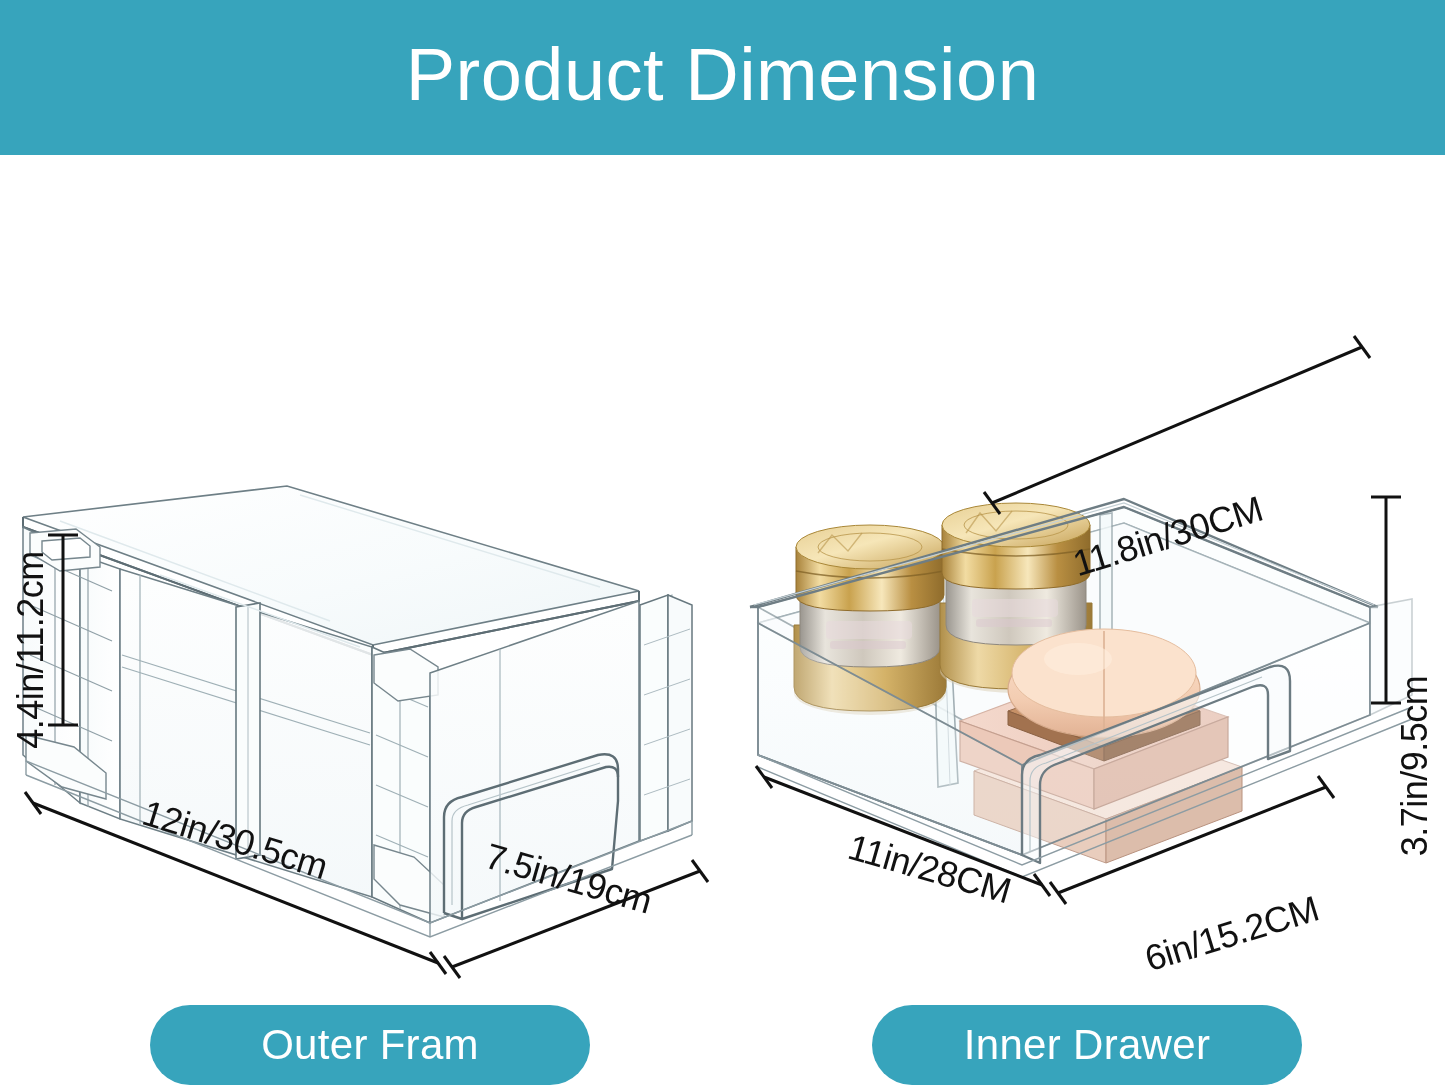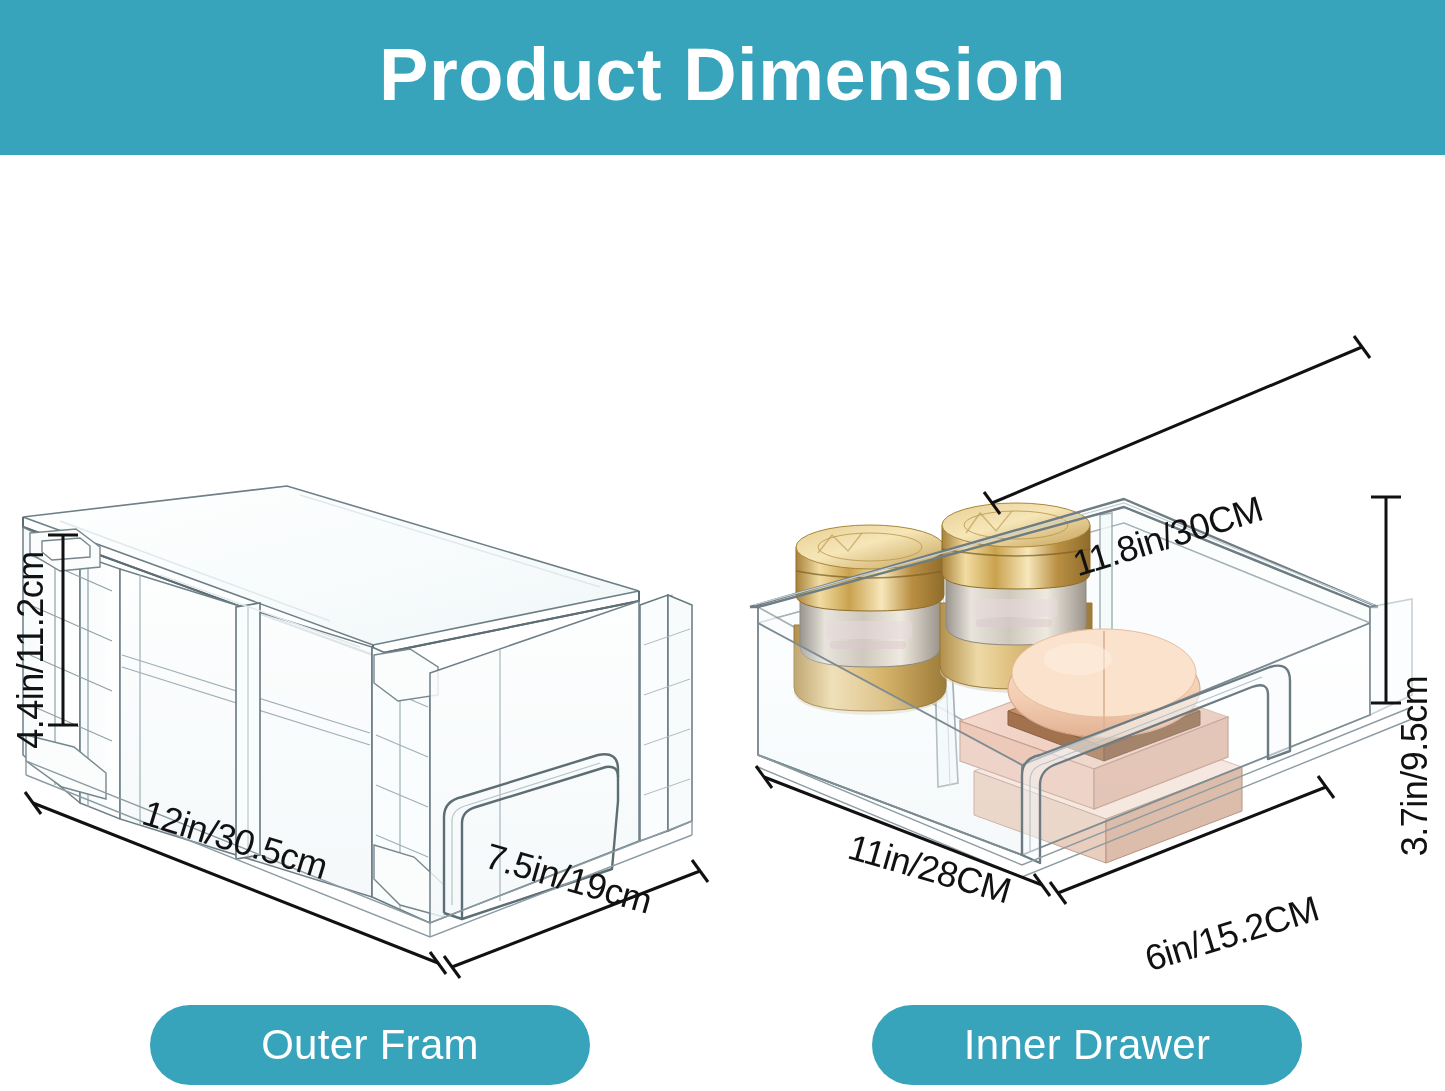--- a/index.html
+++ b/index.html
@@ -24,21 +24,21 @@
     width: 1445px;
     height: 155px;
     background: #37a4bc;
     display: flex;
     align-items: center;
     justify-content: center;
   }
   #header-title {
     color: #ffffff;
     font-size: 74px;
-    font-weight: bold;
+    font-weight: normal;
     letter-spacing: 0.5px;
     line-height: 1;
     white-space: nowrap;
     padding-bottom: 6px;
   }
 
   
   .panel { position: absolute; }
   #panel-outer { left: 0; top: 155px; width: 722px; height: 845px; }
   #panel-inner { left: 722px; top: 155px; width: 723px; height: 845px; }

